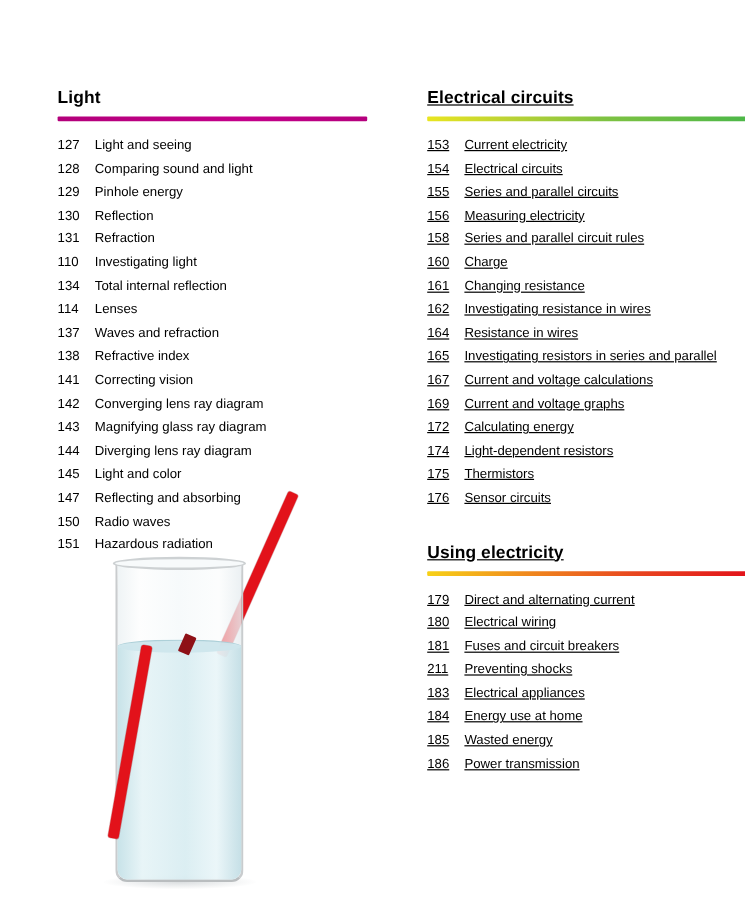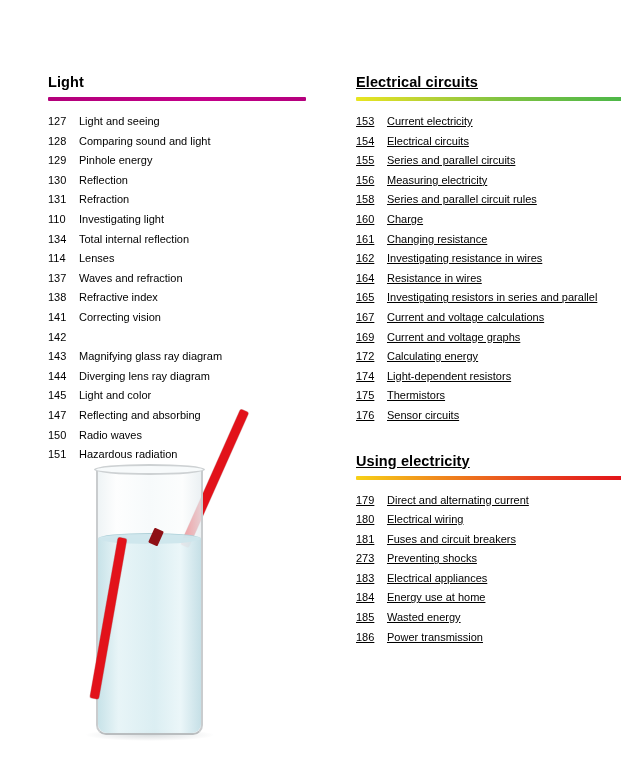--- a/index.html
+++ b/index.html
@@ -246,20 +246,21 @@
         <li class="toc-item">
             <span class="toc-page">138</span>
             <span class="toc-label">Refractive index</span>
           </li>
         <li class="toc-item">
             <span class="toc-page">141</span>
             <span class="toc-label">Correcting vision</span>
           </li>
         <li class="toc-item">
             <span class="toc-page">142</span>
+            <span class="toc-label">Converging lens ray diagram</span>
           </li>
         <li class="toc-item">
             <span class="toc-page">143</span>
             <span class="toc-label">Magnifying glass ray diagram</span>
           </li>
         <li class="toc-item">
             <span class="toc-page">144</span>
             <span class="toc-label">Diverging lens ray diagram</span>
           </li>
         <li class="toc-item">
@@ -368,21 +369,21 @@
           </li>
         <li class="toc-item">
             <span class="toc-page">180</span>
             <span class="toc-label">Electrical wiring</span>
           </li>
         <li class="toc-item">
             <span class="toc-page">181</span>
             <span class="toc-label">Fuses and circuit breakers</span>
           </li>
         <li class="toc-item">
-            <span class="toc-page">273</span>
+            <span class="toc-page">211</span>
             <span class="toc-label">Preventing shocks</span>
           </li>
         <li class="toc-item">
             <span class="toc-page">183</span>
             <span class="toc-label">Electrical appliances</span>
           </li>
         <li class="toc-item">
             <span class="toc-page">184</span>
             <span class="toc-label">Energy use at home</span>
           </li>

